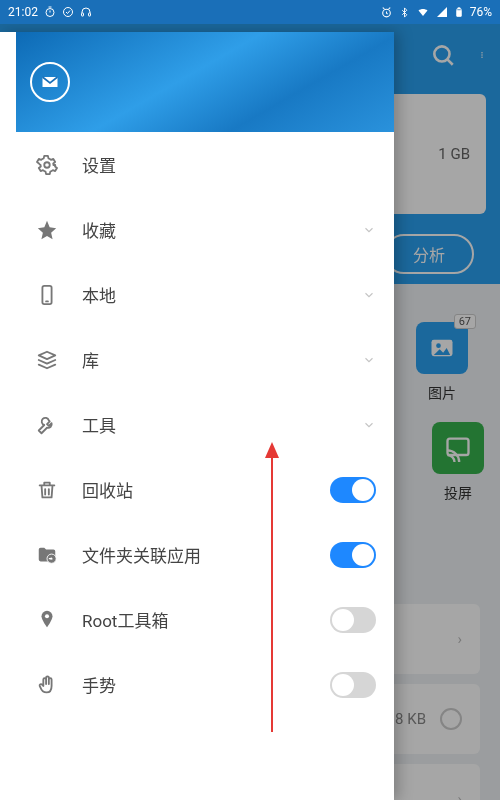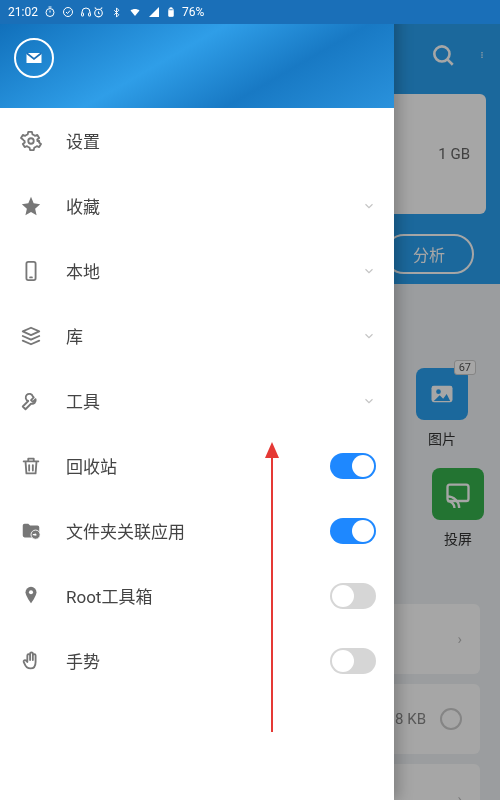--- a/index.html
+++ b/index.html
@@ -2,21 +2,21 @@
 <html><head>
 <meta charset="utf-8">
 <style>
   * { margin: 0; padding: 0; box-sizing: border-box; font-family: -apple-system, "Segoe UI", Roboto, "Noto Sans CJK SC", sans-serif; }
   html, body { width: 500px; height: 800px; overflow: hidden; background: #fff; }
 
   
   .status-bar {
     height: 24px; width: 100%;
     background: #1a6fb8;
-    display: flex; align-items: center; justify-content: flex-start;
+    display: flex; align-items: center; justify-content: space-between;
     padding: 0 8px; color: #fff; font-size: 12px; position: relative; z-index: 5;
   }
   .status-left, .status-right { display: flex; align-items: center; gap: 6px; }
   .status-left .ico, .status-right .ico { display: inline-flex; }
 
   
   .bg-app {
     position: absolute; top: 24px; left: 0; right: 0; bottom: 0;
     background: linear-gradient(180deg,#2aa0f0 0,#2aa0f0 260px,#eef2f5 260px,#eef2f5 100%);
     z-index: 1;
@@ -29,35 +29,35 @@
     position: absolute; top: 70px; left: 14px; right: 14px; height: 120px;
     background: #fff; border-radius: 6px; padding: 16px; color:#666; font-size:15px;
     display:flex; align-items:center; justify-content:flex-end;
   }
   .bg-analyze {
     position:absolute; top:210px; right:26px; width:90px; height:40px;
     border:2px solid #fff; border-radius:20px; color:#fff; font-size:16px;
     display:flex; align-items:center; justify-content:center;text-align:center;
   }
   .bg-tile {
-    position:absolute; width:60px; background:transparent; text-align:center; color:#333; font-size:14px;margin-top:46px;
+    position:absolute; width:60px; background:transparent; text-align:center; color:#333; font-size:14px;
   }
   .bg-tile .sq { width:52px; height:52px; border-radius:8px; margin:0 auto 8px; display:flex; align-items:center; justify-content:center; position:relative;}
   .bg-tile .badge { position:absolute; top:-8px; right:-8px; background:#fff; border:1px solid #ccc; color:#555; font-size:11px; padding:0 4px; border-radius:3px;}
   .tile-img .sq { background:#2aa0f0; }
   .tile-cast .sq { background:#37b24d; }
   .bg-row { position:absolute; left:20px; right:20px; height:70px; background:#fff; border-radius:6px; display:flex; align-items:center; justify-content:flex-end; padding:0 18px; color:#888; font-size:15px; gap:14px;}
   .bg-row .circ { width:22px; height:22px; border:2px solid #ccc; border-radius:50%; }
   .bg-row .chev { color:#bbb; }
 
   
   .drawer {
-    position:absolute; top:8px; left:0; width:394px; bottom:0;
+    position:absolute; top:32px; left:0; width:394px; bottom:0;
     background:#fff; z-index:3; box-shadow: 4px 0 14px rgba(0,0,0,.25);
-    display:flex; flex-direction:column;
+    display:flex; flex-direction:column;padding-left:16px;
   }
   .drawer-header {
     height:100px;
     background:linear-gradient(150deg,#0d6ab5,#2f9ee8 45%,#1879c4 70%,#2a92dc);
     display:flex; align-items:center; padding-left:14px;
   }
   .mail-bubble {
     width:40px; height:40px; border:2px solid #fff; border-radius:50%;
     display:flex; align-items:center; justify-content:center; color:#fff;
   }

